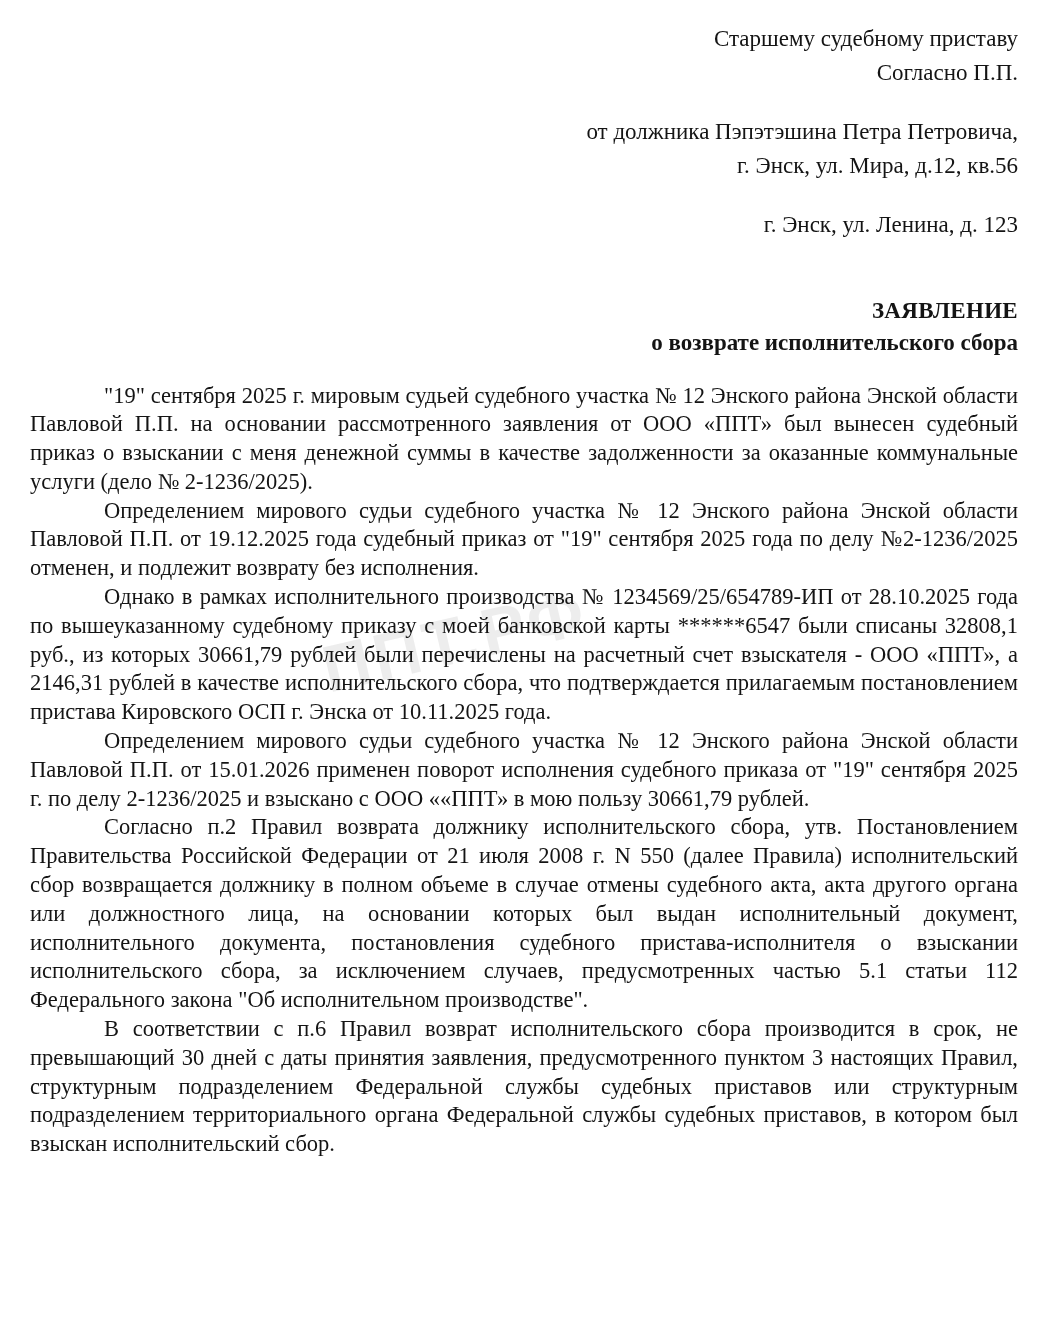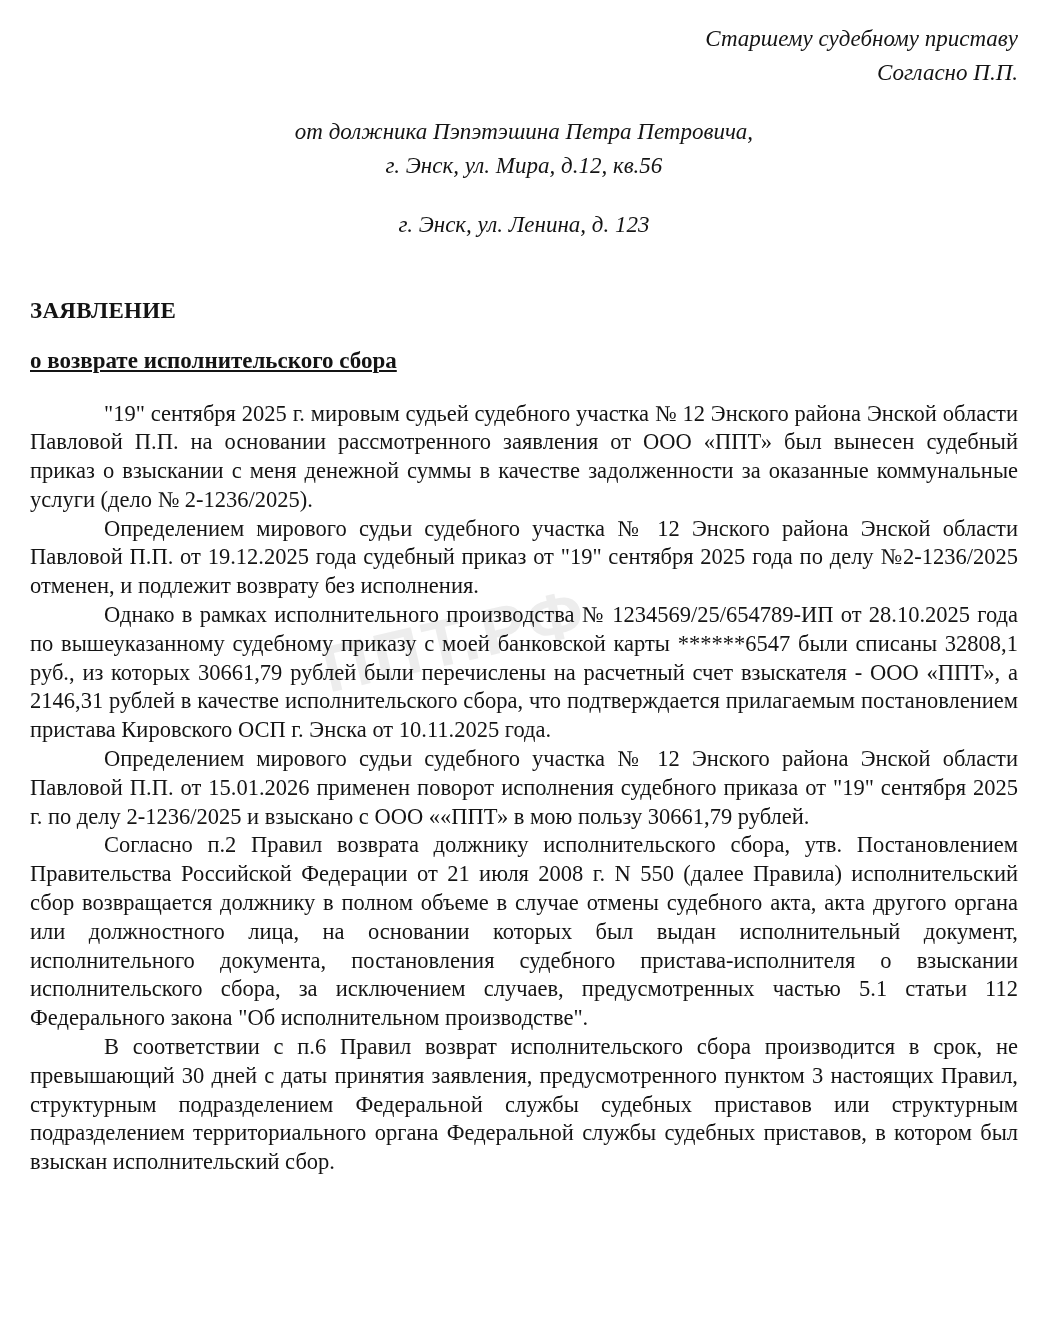--- a/index.html
+++ b/index.html
@@ -63,46 +63,43 @@
   }
   .addr-block {
     text-align: right;
     font-size: 23px;
     line-height: 33.5px;
     margin: 0 0 0 auto;
     width: 100%;
   }
   .addr-block + .addr-block {
     margin-top: 26px;
-    text-align: center;
   }
   .addr-line {
     display: block;
     white-space: nowrap;
-    font-style: italic;
   }
 
   
   .title-wrap {
     margin-top: 54px;
-    text-align: left;
+    text-align: right;
   }
   .doc-title {
     font-size: 23px;
     font-weight: 700;
     line-height: 30px;
     letter-spacing: 0.3px;
     margin: 0;
   }
   .doc-subtitle {
     font-size: 23px;
     font-weight: 700;
     line-height: 30px;
-    margin: 20px 0 0 0;
-    text-decoration: underline;
+    margin: 2px 0 0 0;
   }
 
   
   .body-text {
     margin-top: 24px;
   }
   .para {
     font-size: 22.5px;
     line-height: 28.8px;
     text-align: justify;

